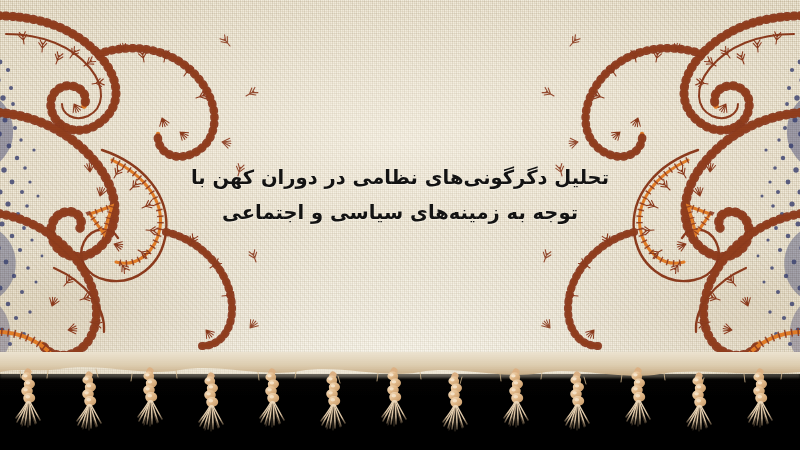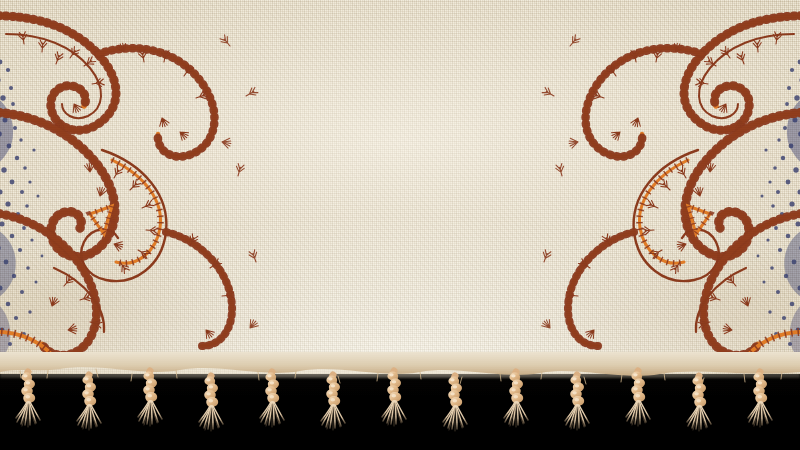--- a/index.html
+++ b/index.html
@@ -379,20 +379,24 @@
           <use href="#sprig2" x="262" y="262" transform="rotate(-20 262 262)"></use>
           <use href="#fan2" x="228" y="142" transform="rotate(100 228 142)"></use>
           <use href="#fan2" x="256" y="328" transform="rotate(40 256 328)"></use>
         </g>
         <path d="M-6 332 C26 330 52 342 66 366" fill="none" stroke="#e07b28" stroke-width="4" stroke-linecap="round"></path>
         <path d="M-6 332 C26 330 52 342 66 366" fill="none" stroke="#8b3a1e" stroke-width="8" stroke-dasharray="1.5 5" opacity=".9"></path>
       </g>
     </svg>
   </div>
 
+  <div class="title-wrap">
+    <div class="title-line">تحلیل دگرگونی‌های نظامی در دوران کهن با</div>
+    <div class="title-line">توجه به زمینه‌های سیاسی و اجتماعی</div>
+  </div>
 
   <div class="fringe">
     <svg viewBox="0 0 800 90" preserveAspectRatio="none" xmlns="http://www.w3.org/2000/svg">
       <defs>
         <linearGradient id="knotG" x1="0" y1="0" x2="1" y2="1">
           <stop offset="0%" stop-color="#f6e2c6"></stop>
           <stop offset="45%" stop-color="#e3bb8c"></stop>
           <stop offset="100%" stop-color="#c49664"></stop>
         </linearGradient>
         <linearGradient id="hairG" x1="0" y1="0" x2="0" y2="1">

